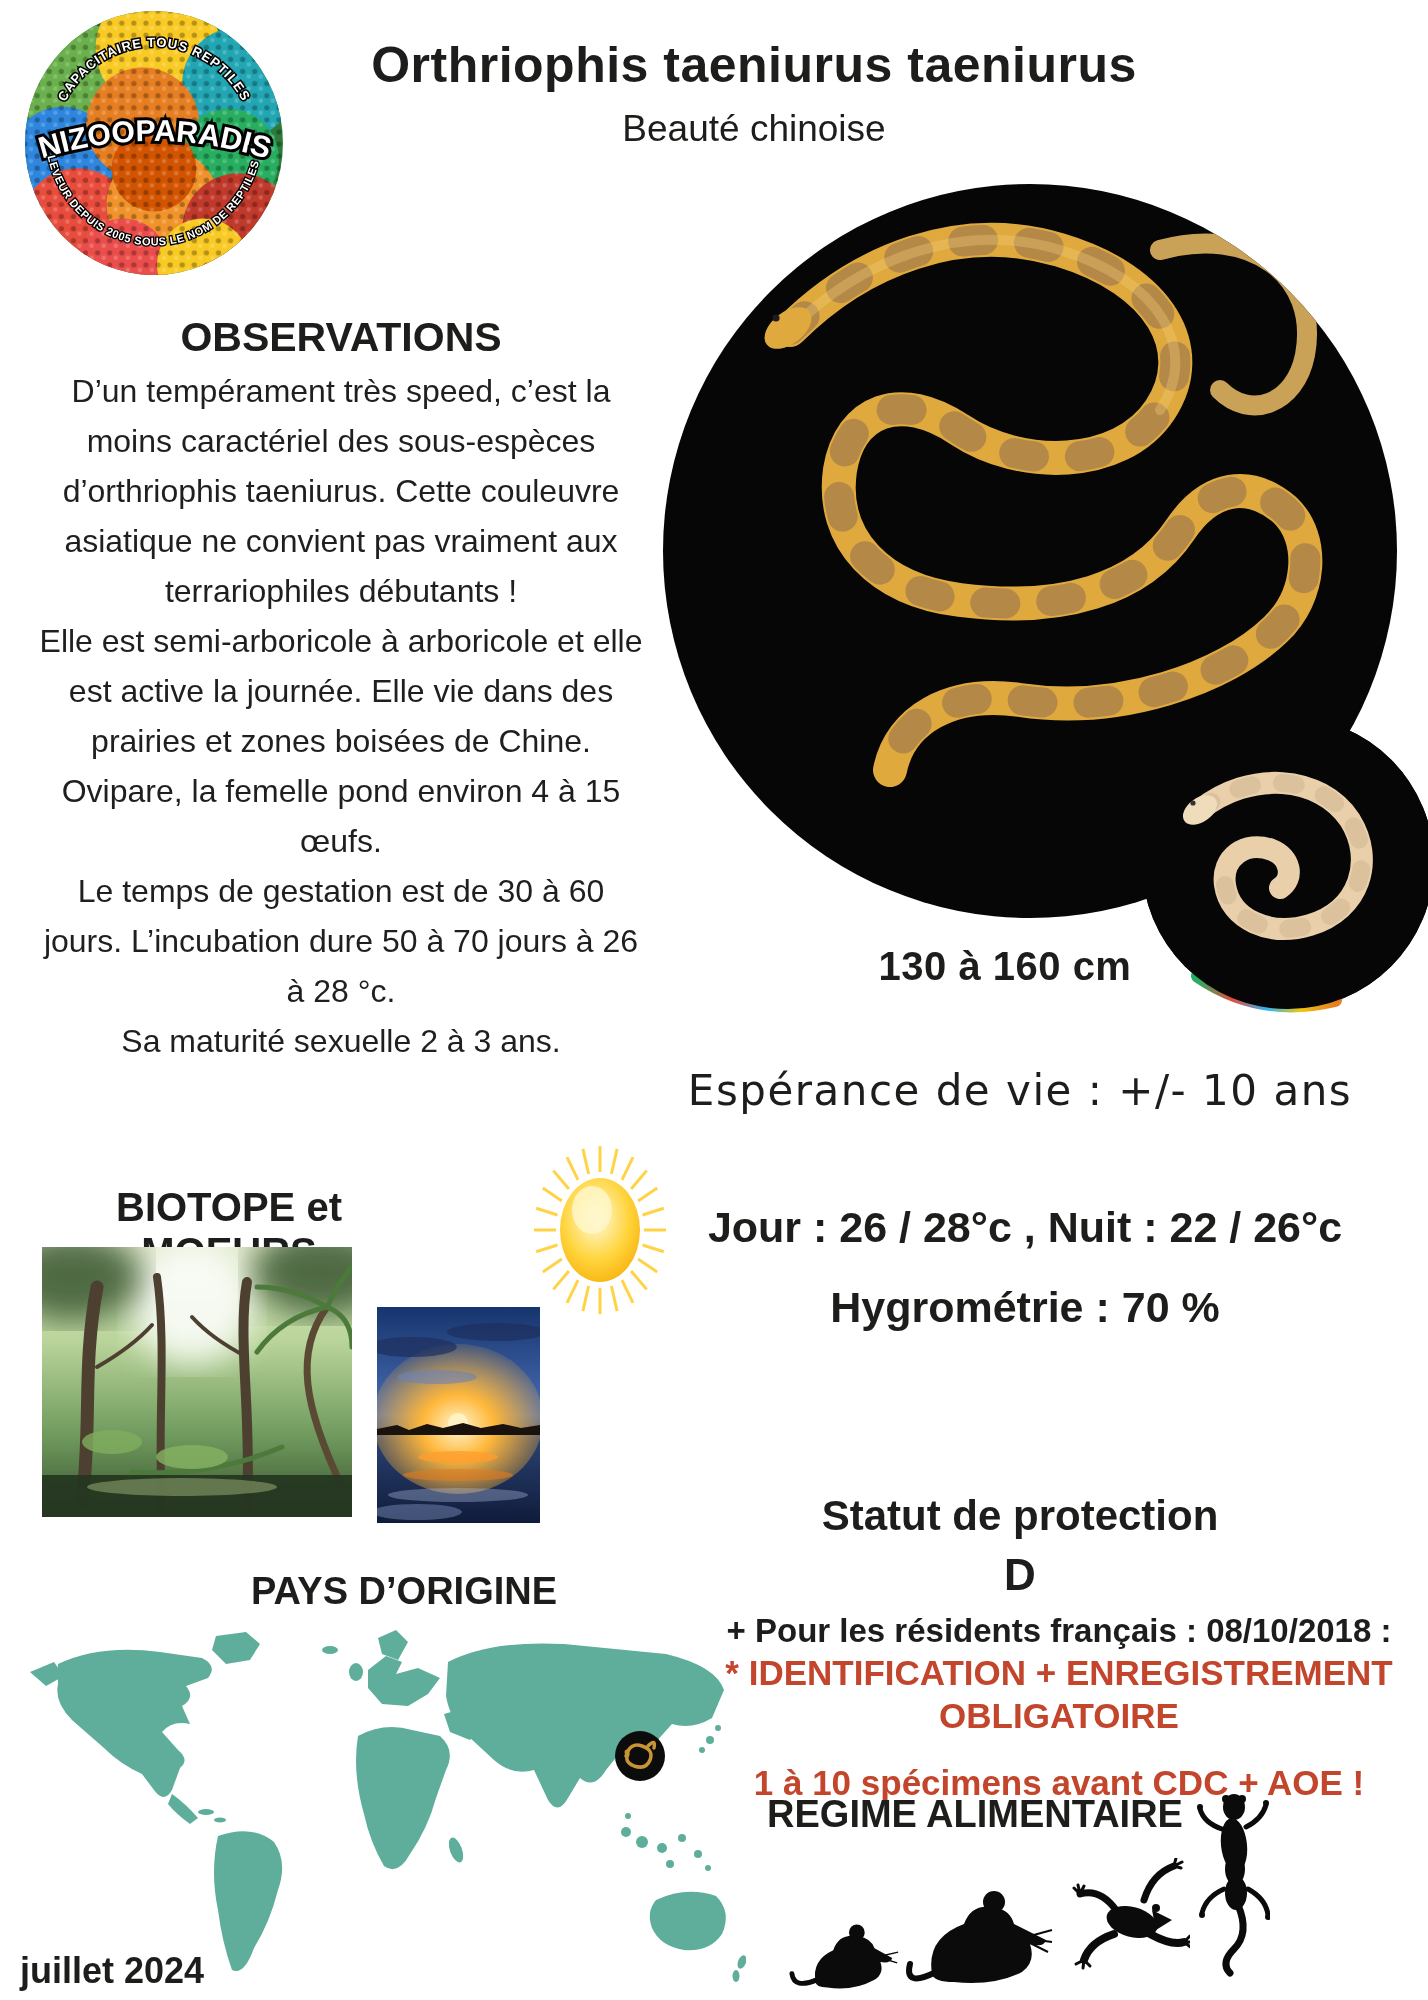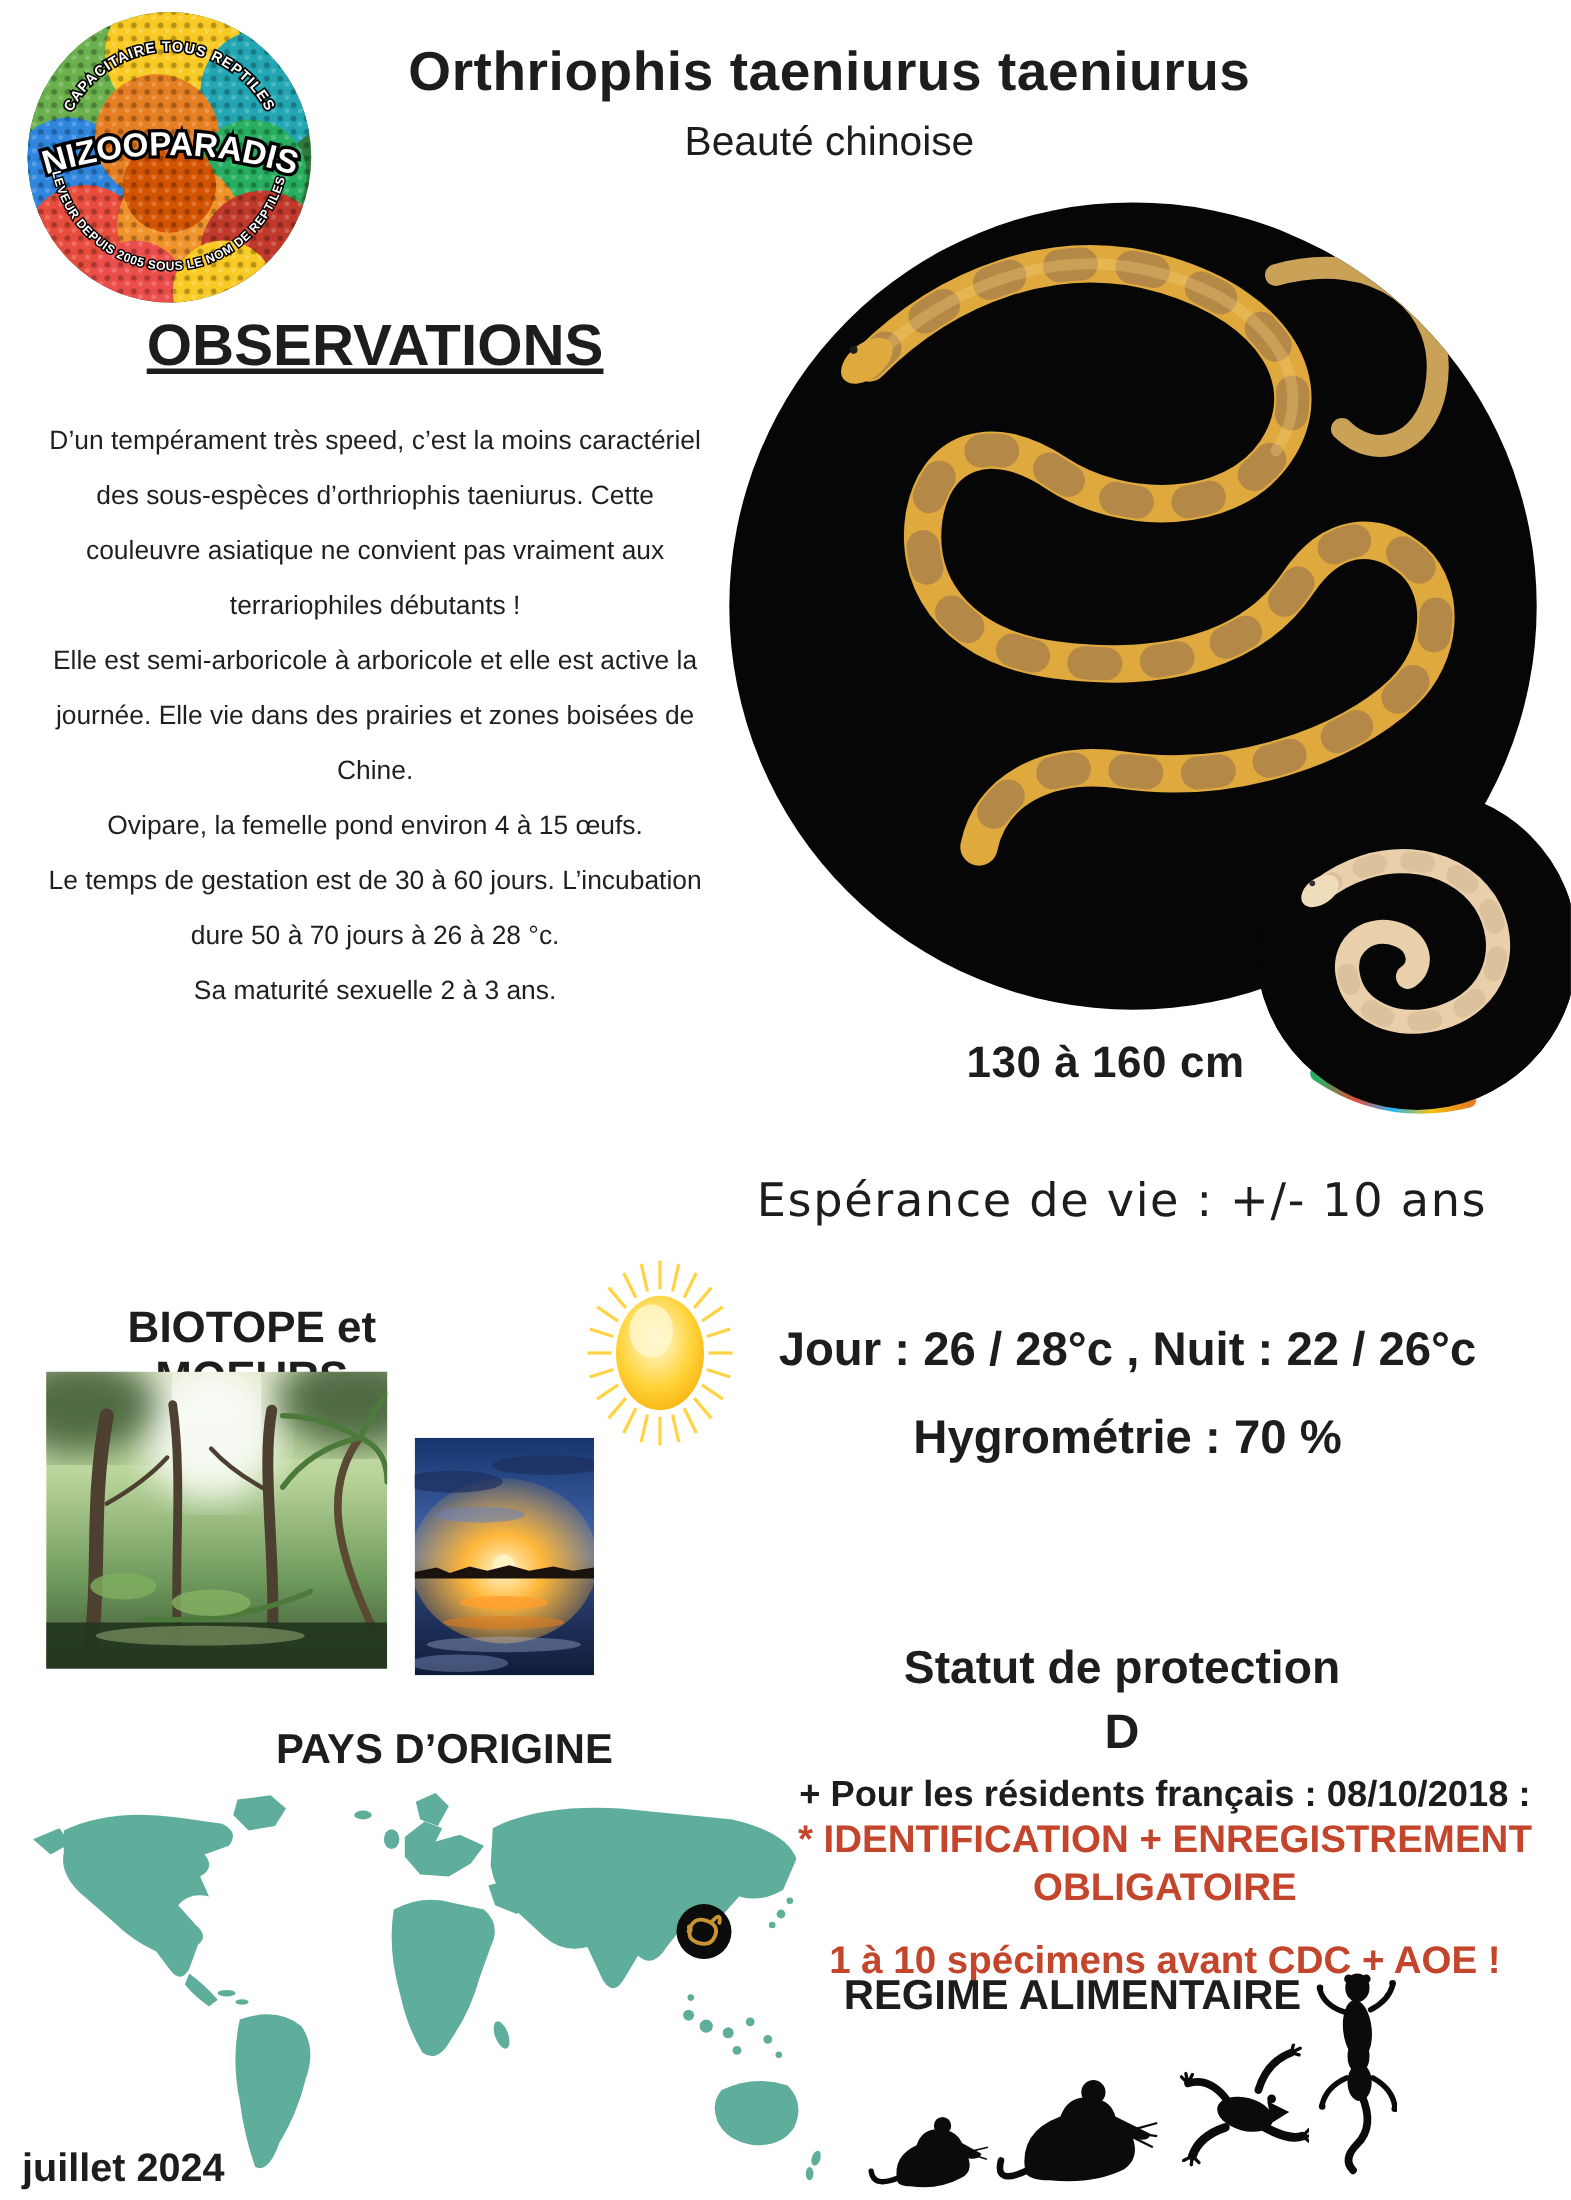--- a/index.html
+++ b/index.html
@@ -8,23 +8,23 @@
     background:#ffffff;color:#1d1d1b;
     font-family:"Liberation Sans","DejaVu Sans",sans-serif;
   }
   .abs{position:absolute;}
   .center{text-align:center;}
   
   .logo{left:22px;top:8px;width:264px;height:270px;}
   .page-title{left:300px;top:36px;width:908px;font-size:50px;font-weight:700;letter-spacing:.5px;}
   .page-subtitle{left:300px;top:108px;width:908px;font-size:37px;font-weight:400;}
   
-  .obs-heading{left:36px;top:284px;width:610px;font-size:53px;font-weight:700;text-decoration:underline;}
+  .obs-heading{left:36px;top:314px;width:610px;font-size:41px;font-weight:700;}
   .obs-body{
-    left:36px;top:376px;width:610px;font-size:24px;line-height:50px;
+    left:36px;top:366px;width:610px;font-size:32px;line-height:50px;
     white-space:pre-line;color:#1f1f1f;
   }
   
   .snake-layer{left:600px;top:150px;width:828px;height:880px;}
   .size-label{left:770px;top:944px;width:470px;font-size:40px;font-weight:700;letter-spacing:.5px;}
   .lifespan-label{left:640px;top:1066px;width:760px;font-size:42px;font-weight:400;letter-spacing:1.5px;font-family:"DejaVu Sans",sans-serif;}
   
   .biotope-heading{left:38px;top:1185px;width:382px;font-size:40px;font-weight:700;}
   .sun-icon{left:520px;top:1142px;width:160px;height:180px;}
   .temp-line{left:630px;top:1203px;width:790px;font-size:43px;font-weight:700;white-space:nowrap;text-align:center;}

